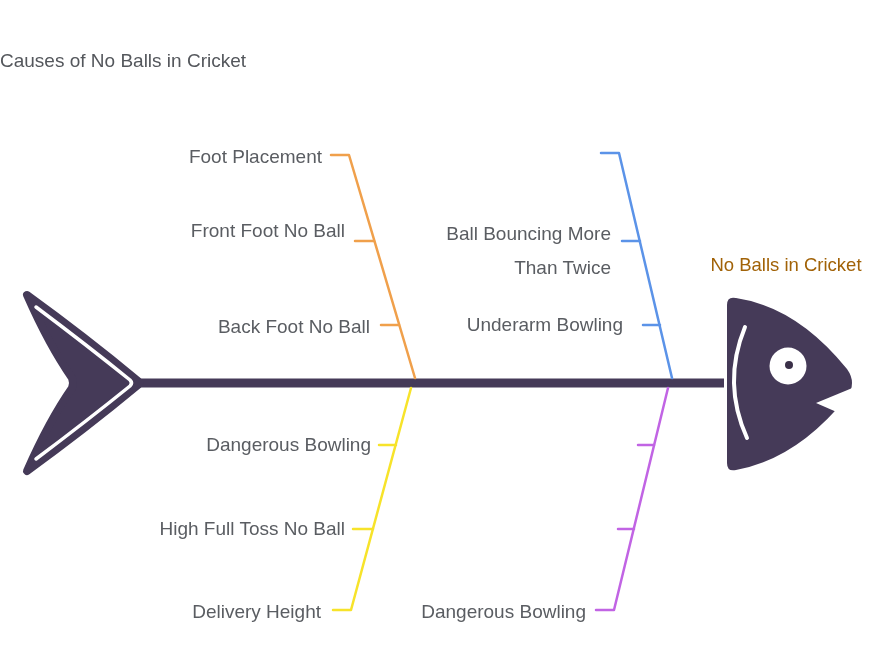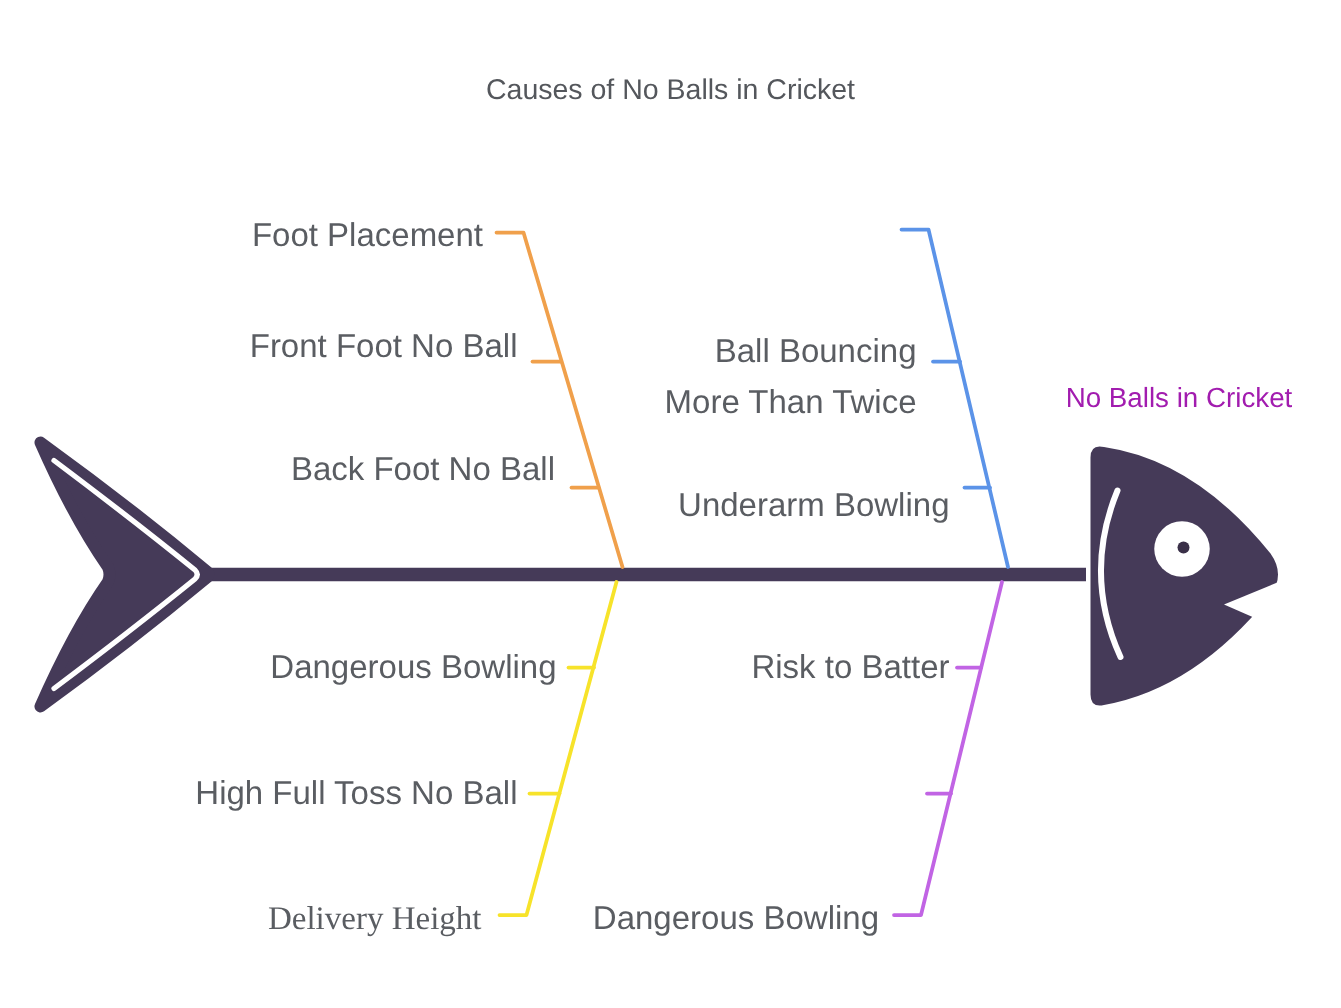--- a/index.html
+++ b/index.html
@@ -6,33 +6,33 @@
   .canvas {
     position:relative;
     width:894px; height:672px;
     background:#ffffff;
     font-family:"Liberation Sans","DejaVu Sans",sans-serif;
     overflow:hidden;
   }
   .canvas svg { position:absolute; left:0; top:0; }
   .diagram-title {
     position:absolute; left:0; right:0; top:50px;
-    text-align:center;
+    text-align:left;
     font-size:19px; color:#54575c;
   }
   .lbl {
     position:absolute;
-    font-size:22px; color:#5a5d62;
+    font-size:19px; color:#5a5d62;
     line-height:22px; white-space:nowrap;
     text-align:right;
   }
   .lbl.wrap { white-space:normal; line-height:34px; }
   .effect-lbl {
     position:absolute;
-    font-size:18.5px; color:#a21caf;
+    font-size:18.5px; color:#a16207;
     text-align:center;
   }
 </style>
 </head>
 <body>
 
 <div class="canvas">
 
   <svg width="894" height="672" viewBox="0 0 894 672">
 
@@ -70,25 +70,24 @@
       <circle cx="789" cy="365" r="4" fill="#3A3048"></circle>
     </g>
   </svg>
 
   <div class="diagram-title">Causes of No Balls in Cricket</div>
 
   <div class="effect-lbl" style="left:703px; top:254px; width:166px;">No Balls in Cricket</div>
 
   <div class="lbl" style="right:572px; top:146px;">Foot Placement</div>
   <div class="lbl" style="right:549px; top:220px;">Front Foot No Ball</div>
-  <div class="lbl" style="right:524px; top:302px;">Back Foot No Ball</div>
+  <div class="lbl" style="right:524px; top:316px;">Back Foot No Ball</div>
 
   <div class="lbl wrap" style="right:283px; top:217px; width:185px;">Ball Bouncing More Than Twice</div>
-  <div class="lbl" style="right:261px; top:314px;margin-top:12px;">Underarm Bowling</div>
+  <div class="lbl" style="right:271px; top:314px;">Underarm Bowling</div>
 
   <div class="lbl" style="right:523px; top:434px;">Dangerous Bowling</div>
   <div class="lbl" style="right:549px; top:518px;margin-left:36px;">High Full Toss No Ball</div>
-  <div class="lbl" style="right:573px; top:601px;font-family:Liberation Serif, serif;">Delivery Height</div>
+  <div class="lbl" style="right:573px; top:601px;">Delivery Height</div>
 
-  <div class="lbl" style="right:261px; top:434px;">Risk to Batter</div>
   <div class="lbl" style="right:308px; top:601px;">Dangerous Bowling</div>
 
 </div>
 
 </body></html>

